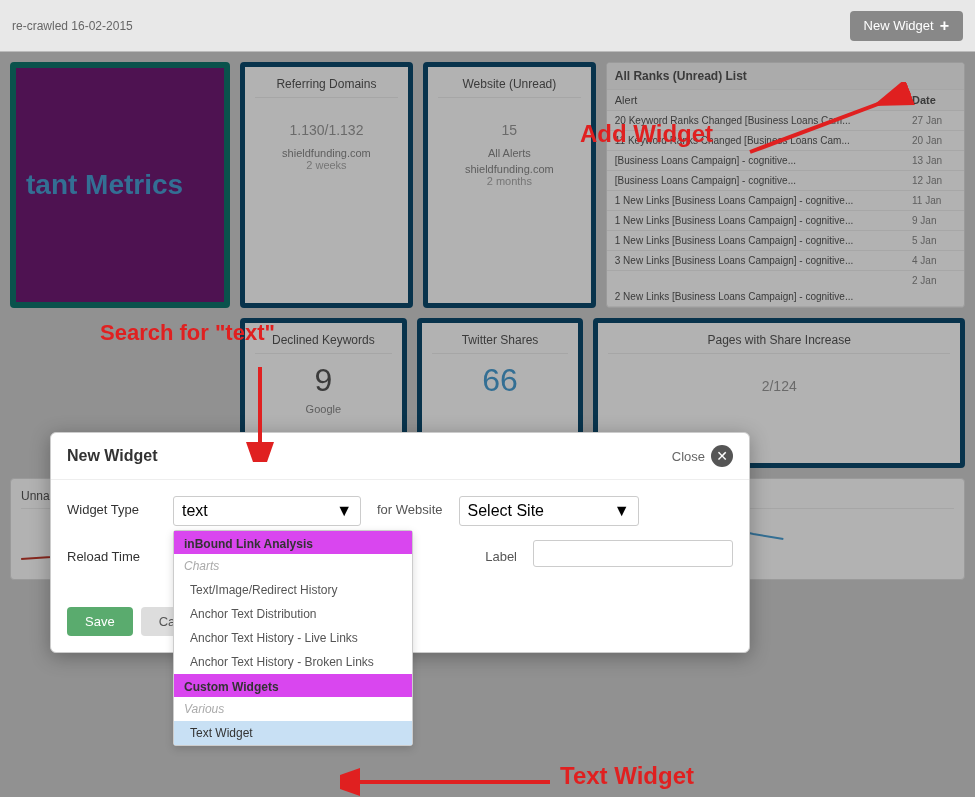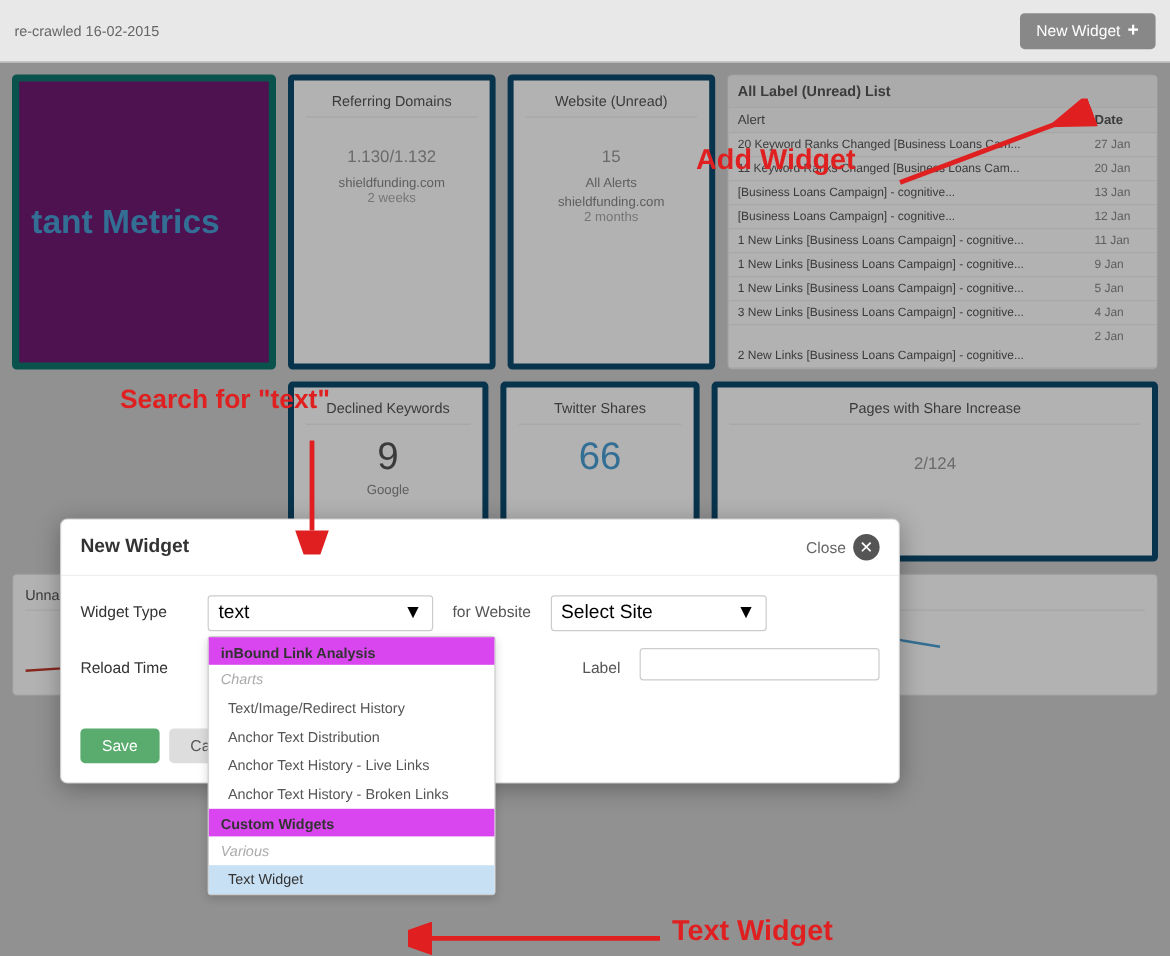--- a/index.html
+++ b/index.html
@@ -280,21 +280,21 @@
       <div class="metric-value orange">
         <span>15</span>
       </div>
       <div class="metric-sub">All Alerts</div>
       <div class="metric-sub">shieldfunding.com</div>
       <div class="metric-label">2 months</div>
     </div>
 
     <div style="flex:2;background:white;border:1px solid #ddd;border-radius:4px;overflow:hidden;">
       <div style="background:#f5f5f5;border-bottom:1px solid #eee;padding:6px 8px;display:flex;justify-content:space-between;">
-        <span style="font-size:12px;font-weight:bold;color:#555;">All Label (Unread) List</span>
+        <span style="font-size:12px;font-weight:bold;color:#555;">All Ranks (Unread) List</span>
       </div>
       <div style="display:flex;background:#fafafa;border-bottom:1px solid #eee;">
         <div style="flex:1;padding:4px 8px;font-size:11px;font-weight:normal;color:#555;">Alert</div>
         <div style="width:60px;padding:4px 8px;font-size:11px;font-weight:bold;color:#555;">Date</div>
       </div>
       <div id="alerts-rows">
           <div style="display: flex; border-bottom: 1px solid rgb(240, 240, 240);">
             <div style="flex:1;padding:4px 8px;font-size:10px;color:#555;overflow:hidden;text-overflow:ellipsis;white-space:nowrap;">20 Keyword Ranks Changed [Business Loans Cam...</div>
             <div style="width:60px;padding:4px 8px;font-size:10px;color:#888;white-space:nowrap;">27 Jan</div>
           </div>

